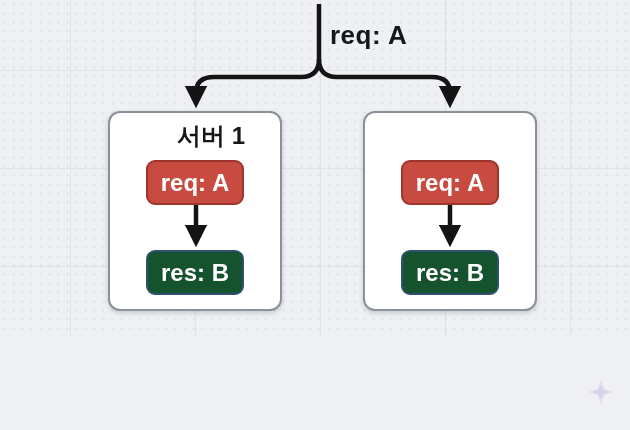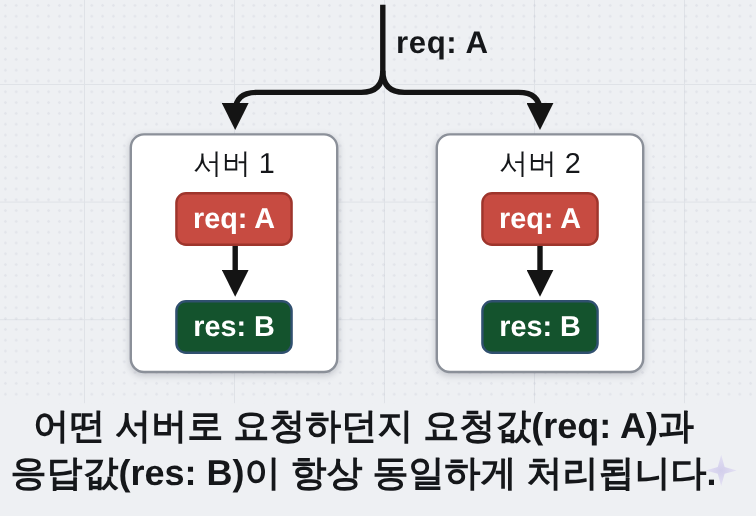--- a/index.html
+++ b/index.html
@@ -56,22 +56,23 @@
   }
   .card1 { left: 108px; }
   .card2 { left: 363px; }
   .card-title {
     position: absolute;
     top: 7px;
     left: 0;
     width: 100%;
     text-align: center;
     font-size: 24px;
-    font-weight: normal;
+    font-weight: bold;
     color: #15171a;
+    padding-left: 16px;
   }
   .node {
     position: absolute;
     left: 50%;
     transform: translateX(-50%);
     width: 98px;
     height: 45px;
     border-radius: 9px;
     box-sizing: border-box;
     display: flex;
@@ -134,25 +135,20 @@
 
   <div class="top-label">req: A</div>
 
   <div class="card card1">
     <div class="card-title">서버 1</div>
     <div class="node req-node">req: A</div>
     <div class="node res-node">res: B</div>
   </div>
 
   <div class="card card2">
-    <div class="card-title">서버 2</div>
     <div class="node req-node">req: A</div>
     <div class="node res-node">res: B</div>
   </div>
 
-  <div class="caption">
-    <div>어떤 서버로 요청하던지 요청값(req: A)과</div>
-    <div>응답값(res: B)이 항상 동일하게 처리됩니다.</div>
-  </div>
 
   <div class="sparkle"></div>
 
 </div>
 
 </body></html>

